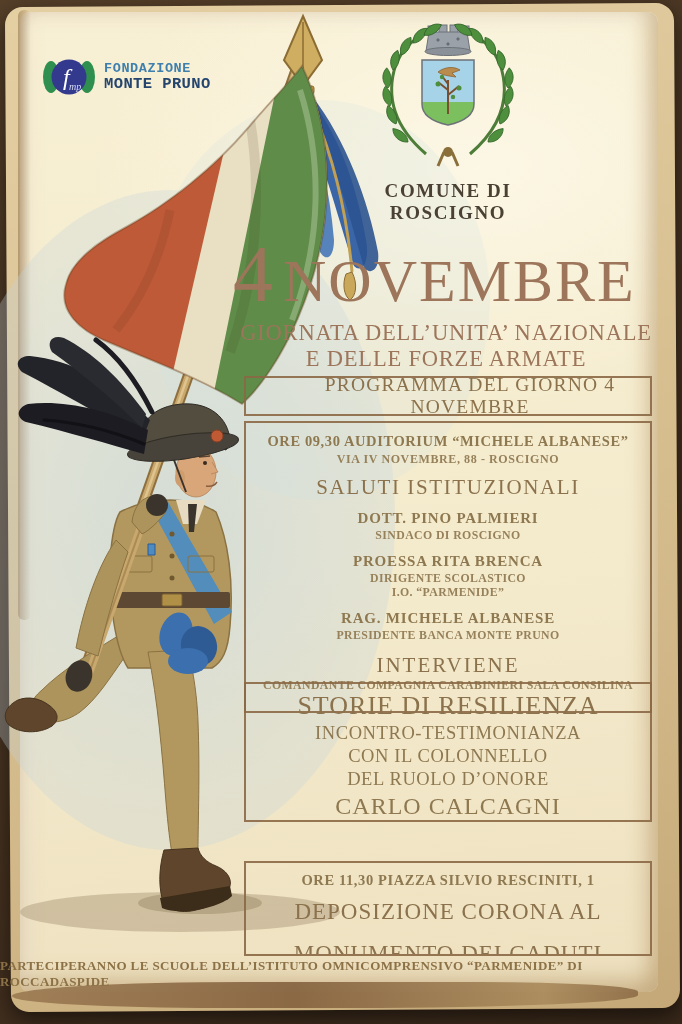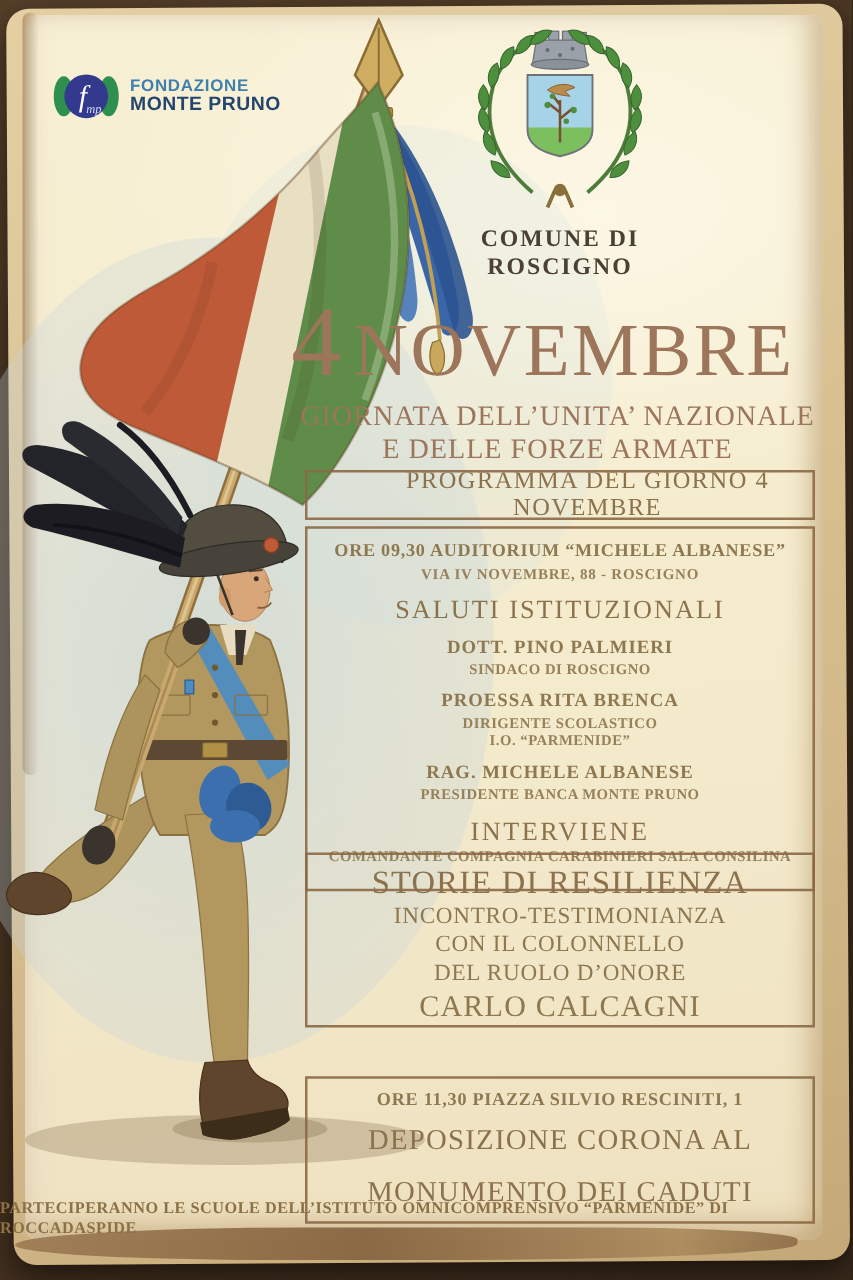--- a/index.html
+++ b/index.html
@@ -29,42 +29,42 @@
     border-radius:45% 30% 55% 40% / 65% 45% 60% 55%;opacity:.9;
   }
   .left-fold{
     position:absolute;left:18px;top:10px;width:13px;height:610px;z-index:2;border-radius:6px;
     background:linear-gradient(to right,rgba(146,114,72,.55),rgba(146,114,72,0));
   }
   .illustration{position:absolute;left:0;top:0;width:682px;height:1024px;z-index:3;pointer-events:none;}
 
   
   .fmp-logo{position:absolute;left:42px;top:50px;z-index:4;display:flex;align-items:center;gap:8px;}
-  .fmp-text{font-family:Liberation Sans, sans-serif;line-height:1.05;}
+  .fmp-text{font-family:Liberation Mono, monospace;line-height:1.05;}
   .fmp-l1{font-size:13.5px;letter-spacing:.6px;color:#3e7fae;font-weight:700;}
   .fmp-l2{font-size:15.5px;letter-spacing:.4px;color:#24456e;font-weight:700;}
 
   .comune{position:absolute;left:363px;top:20px;width:170px;z-index:4;text-align:center;}
   .comune-name{margin-top:4px;font-size:19px;font-weight:700;letter-spacing:1.6px;color:#4a4034;line-height:1.18;}
 
   
   .title-block{position:absolute;left:233px;top:238px;width:426px;z-index:4;color:#9c755a;}
   .title-line{display:flex;align-items:baseline;white-space:nowrap;}
   .title-number{font-size:80px;line-height:.9;letter-spacing:2px;}
   .title-word{font-size:60px;line-height:.9;letter-spacing:2px;margin-left:8px;}
   .subtitle{margin-top:10px;text-align:center;font-size:22.5px;line-height:1.15;letter-spacing:.8px;}
 
   
   .pbox{position:absolute;left:244px;width:408px;z-index:4;box-sizing:border-box;
         border:2px solid rgba(139,104,69,.9);text-align:center;color:#8e7850;overflow:hidden;padding-left:44px;}
   .pbox-header{top:376px;height:40px;display:flex;align-items:center;justify-content:center;
         font-size:19.5px;letter-spacing:1.2px;color:#8b724c;}
   .pbox-main{top:421px;height:292px;padding:9px 12px;}
   .pbox-stories{top:682px;height:140px;padding:7px 10px;}
-  .pbox-wreath{top:861px;height:118px;padding:8px 26px;}
+  .pbox-wreath{top:861px;height:95px;padding:8px 26px;}
   .t-time{font-size:14.5px;font-weight:700;letter-spacing:.6px;line-height:1.25;}
   .t-addr{font-size:12px;font-weight:700;letter-spacing:.6px;line-height:1.25;margin-top:2px;color:#97815a;}
   .t-h1{font-size:21px;letter-spacing:1.6px;margin-top:8px;line-height:1.2;color:#8b724c;}
   .t-name{font-size:15px;font-weight:700;letter-spacing:.8px;margin-top:9px;line-height:1.25;}
   .t-role{font-size:11.8px;font-weight:700;letter-spacing:.4px;line-height:1.25;color:#97815a;}
   .t-h2{font-size:21px;letter-spacing:2px;margin-top:10px;line-height:1.2;color:#8b724c;}
   .s-head{font-size:26px;letter-spacing:1px;line-height:1.18;color:#8b724c;}
   .s-line{font-size:18.5px;letter-spacing:.6px;line-height:1.24;}
   .s-line:first-of-type{margin-top:5px;}
   .s-name{font-size:24px;letter-spacing:1px;line-height:1.2;margin-top:2px;}

